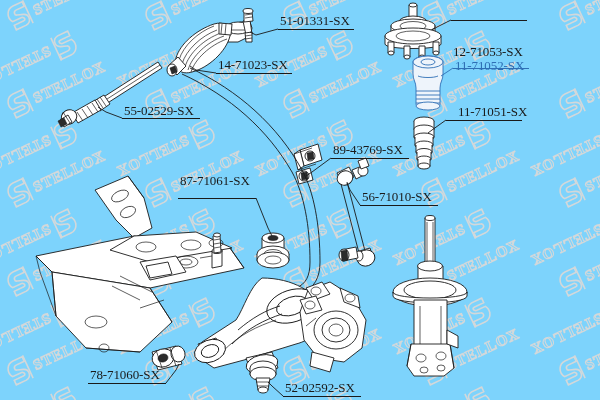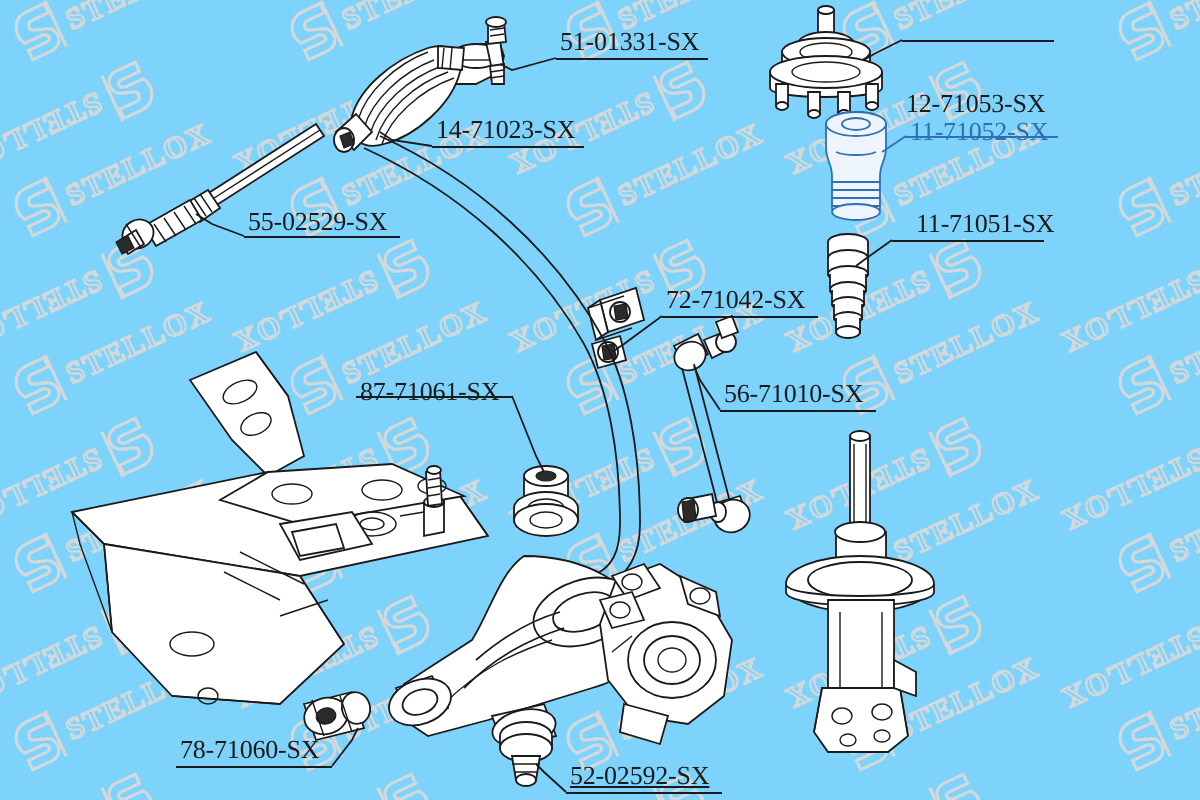--- a/index.html
+++ b/index.html
@@ -559,29 +559,29 @@
 
     <span class="part-label" style="left:453px; top:5px;margin-top:40px;">12-71053-SX</span>
     <span class="lbl-underline" style="left:451px; top:20px; width:76px;"></span>
 
     <span class="part-label highlight" style="left:455px; top:59px;">11-71052-SX</span>
     <span class="lbl-underline highlight" style="left:453px; top:68px; width:76px;"></span>
 
     <span class="part-label" style="left:438px; top:105px;margin-left:20px;">11-71051-SX</span>
     <span class="lbl-underline" style="left:446px; top:120px; width:76px;"></span>
 
-    <span class="part-label" style="left:333px; top:143px;">72-71042-SX</span>
+    <span class="part-label" style="left:333px; top:143px;">89-43769-SX</span>
     <span class="lbl-underline" style="left:331px; top:158px; width:78px;"></span>
 
-    <span class="part-label" style="left:180px; top:189px;">87-71061-SX</span>
+    <span class="part-label" style="left:180px; top:174px;">87-71061-SX</span>
     <span class="lbl-underline" style="left:178px; top:198px; width:78px;"></span>
 
     <span class="part-label" style="left:362px; top:190px;font-family:Liberation Serif, serif;">56-71010-SX</span>
     <span class="lbl-underline" style="left:360px; top:205px; width:78px;"></span>
 
     <span class="part-label" style="left:90px; top:368px;">78-71060-SX</span>
     <span class="lbl-underline" style="left:88px; top:383px; width:78px;"></span>
 
-    <span class="part-label" style="left:285px; top:381px;text-decoration:underline;">52-02592-SX</span>
+    <span class="part-label" style="left:285px; top:381px;">52-02592-SX</span>
     <span class="lbl-underline" style="left:283px; top:396px; width:78px;"></span>
 
   </div>
 </div>
 
 </body></html>

